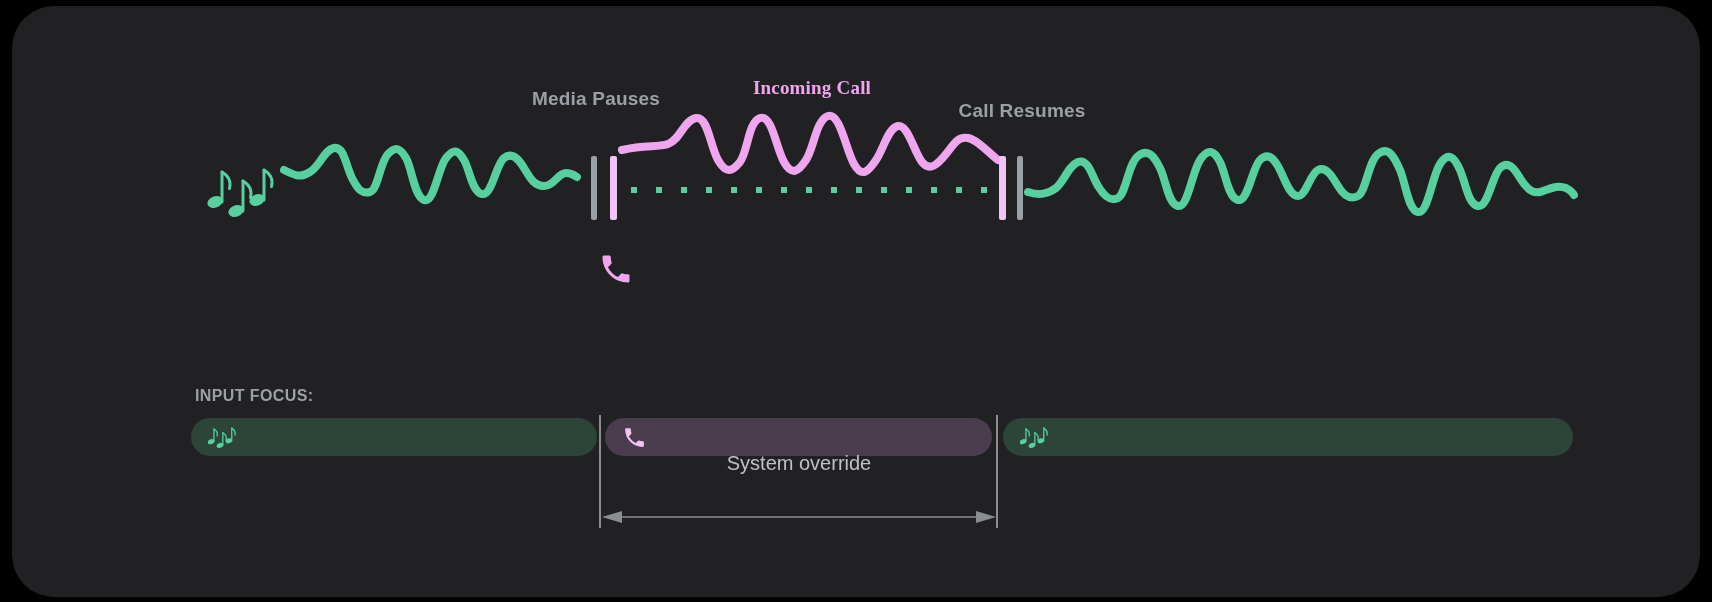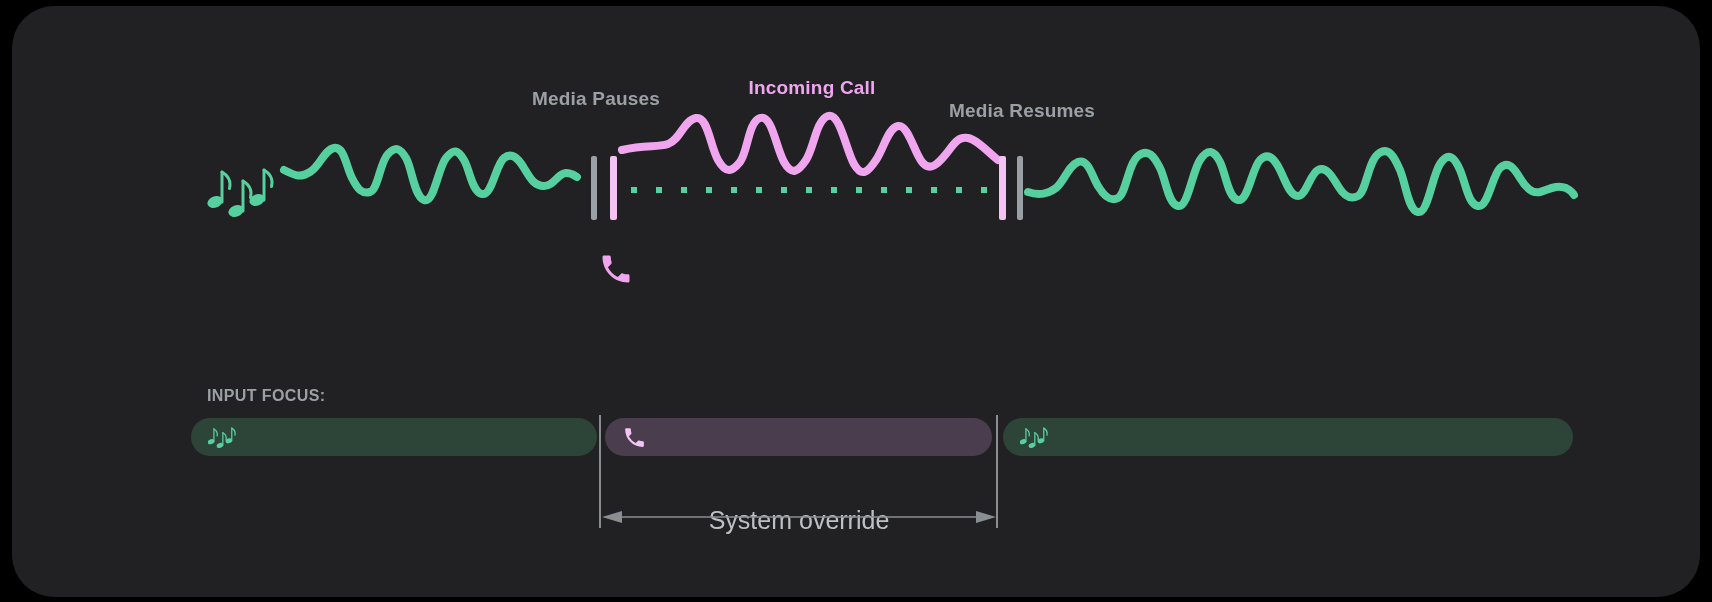--- a/index.html
+++ b/index.html
@@ -25,49 +25,49 @@
   .card{
     position:absolute;left:12px;top:6px;width:1688px;height:591px;
     background:var(--card_bg);border-radius:42px;
   }
   .diagram-svg{position:absolute;left:0;top:0;}
   .lbl{
     position:absolute;transform:translateX(-50%);
     font-size:19px;font-weight:600;white-space:nowrap;
     color:var(--label_gray);letter-spacing:.2px;
   }
-  .lbl.pink{color:var(--call_pink);}
+  .lbl.pink{color:var(--call_pink);font-family:Liberation Serif, serif;}
   .wave{fill:none;stroke-linecap:round;stroke-linejoin:round;stroke-width:8px;}
   .wave.green{stroke:var(--media_green);}
   .wave.pink{stroke:var(--call_pink);}
   .dotline{stroke:var(--media_green);stroke-width:6px;stroke-dasharray:6 19;}
   .bar-rect.gray{fill:var(--bar_gray);}
   .bar-rect.pink{fill:var(--call_pink_light);}
   .icon-use-green{color:var(--media_green);}
   .icon-use-pink{color:var(--call_pink);}
   .icon-use-pink-light{color:var(--call_pink_light);}
 
   .input-focus-heading{
-    position:absolute;left:207px;top:387px;
+    position:absolute;left:195px;top:387px;
     font-size:16px;font-weight:700;letter-spacing:.4px;
     color:var(--label_gray);white-space:nowrap;
   }
   .focus-bar{
     position:absolute;top:418px;height:38px;border-radius:19px;
     display:flex;align-items:center;padding-left:17px;
   }
   .focus-bar.media{background:var(--media_green_dim);}
   .focus-bar.call{background:var(--call_purple_dim);}
   .divider-line{
     position:absolute;top:415px;height:113px;width:2px;
     background:var(--arrow_gray);
   }
   .override-label{
     position:absolute;transform:translateX(-50%);
-    left:799px;top:506px;font-size:25px;color:var(--override_gray);
+    left:799px;top:452px;font-size:20px;color:var(--override_gray);
     white-space:nowrap;
   }
   .arrow-svg{position:absolute;left:600px;top:509px;}
   .arrow-line{stroke:var(--arrow_gray);stroke-width:1.6px;}
   .arrow-head{fill:var(--arrow_gray);}
 </style>
 </head>
 <body>
 
 <div class="stage">
@@ -122,21 +122,21 @@
          C1344,196 1350,200 1358,196 C1366,192 1368,162 1378,154 C1388,146 1394,156 1400,170
          C1406,184 1408,210 1418,212 C1428,214 1432,176 1440,164 C1448,152 1454,156 1460,170
          C1466,184 1468,204 1478,206 C1488,208 1492,176 1500,168 C1508,160 1514,168 1520,178
          C1526,188 1532,194 1540,192 C1548,190 1556,184 1566,188 C1570,190 1573,193 1574,195"></path>
 
     <use href="#phone-shape" transform="translate(598,251) scale(1.5)" class="icon-use-pink"></use>
   </svg>
 
   <div class="lbl" style="left:596px;top:88px">Media Pauses</div>
   <div class="lbl pink" style="left:812px;top:77px">Incoming Call</div>
-  <div class="lbl" style="left:1022px;top:100px">Media Resumes</div>
+  <div class="lbl" style="left:1022px;top:100px">Call Resumes</div>
 
   <div class="input-focus-heading">INPUT FOCUS:</div>
 
   <div class="focus-bar media" style="left:191px;width:406px">
     <svg width="28" height="24" viewBox="0 0 66 56">
       <use href="#music-notes" class="icon-use-green"></use>
     </svg>
   </div>
 
   <div class="focus-bar call" style="left:605px;width:387px">

